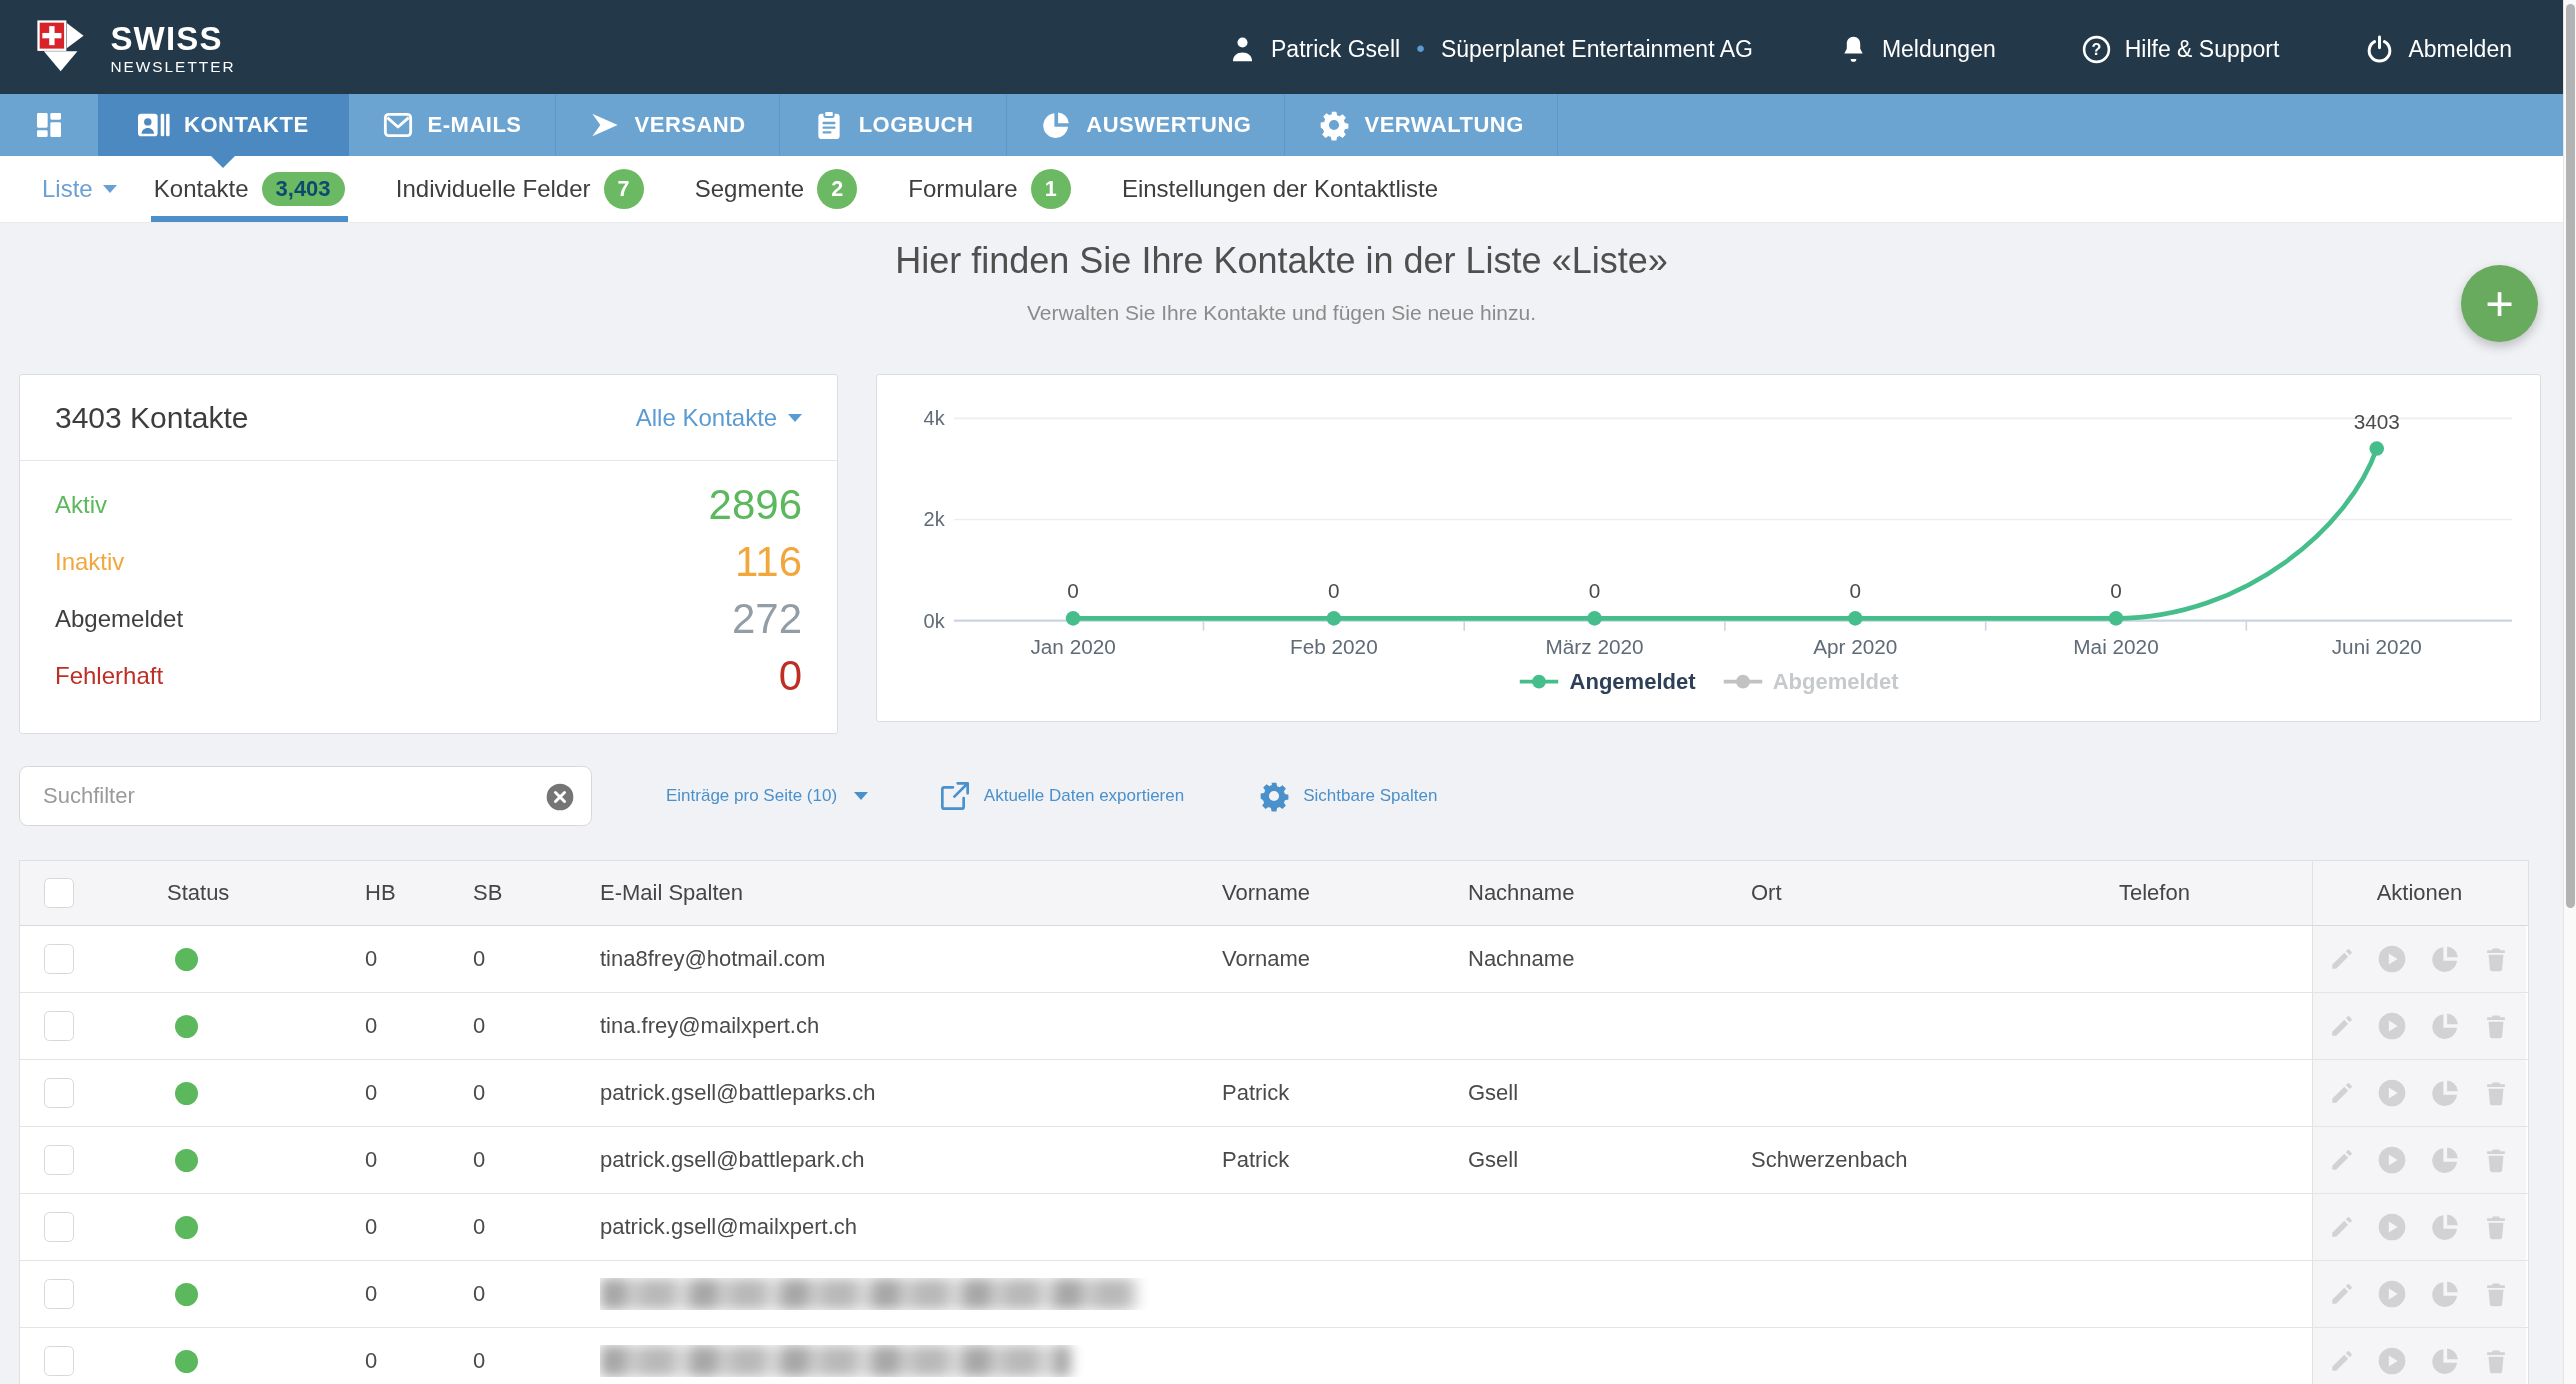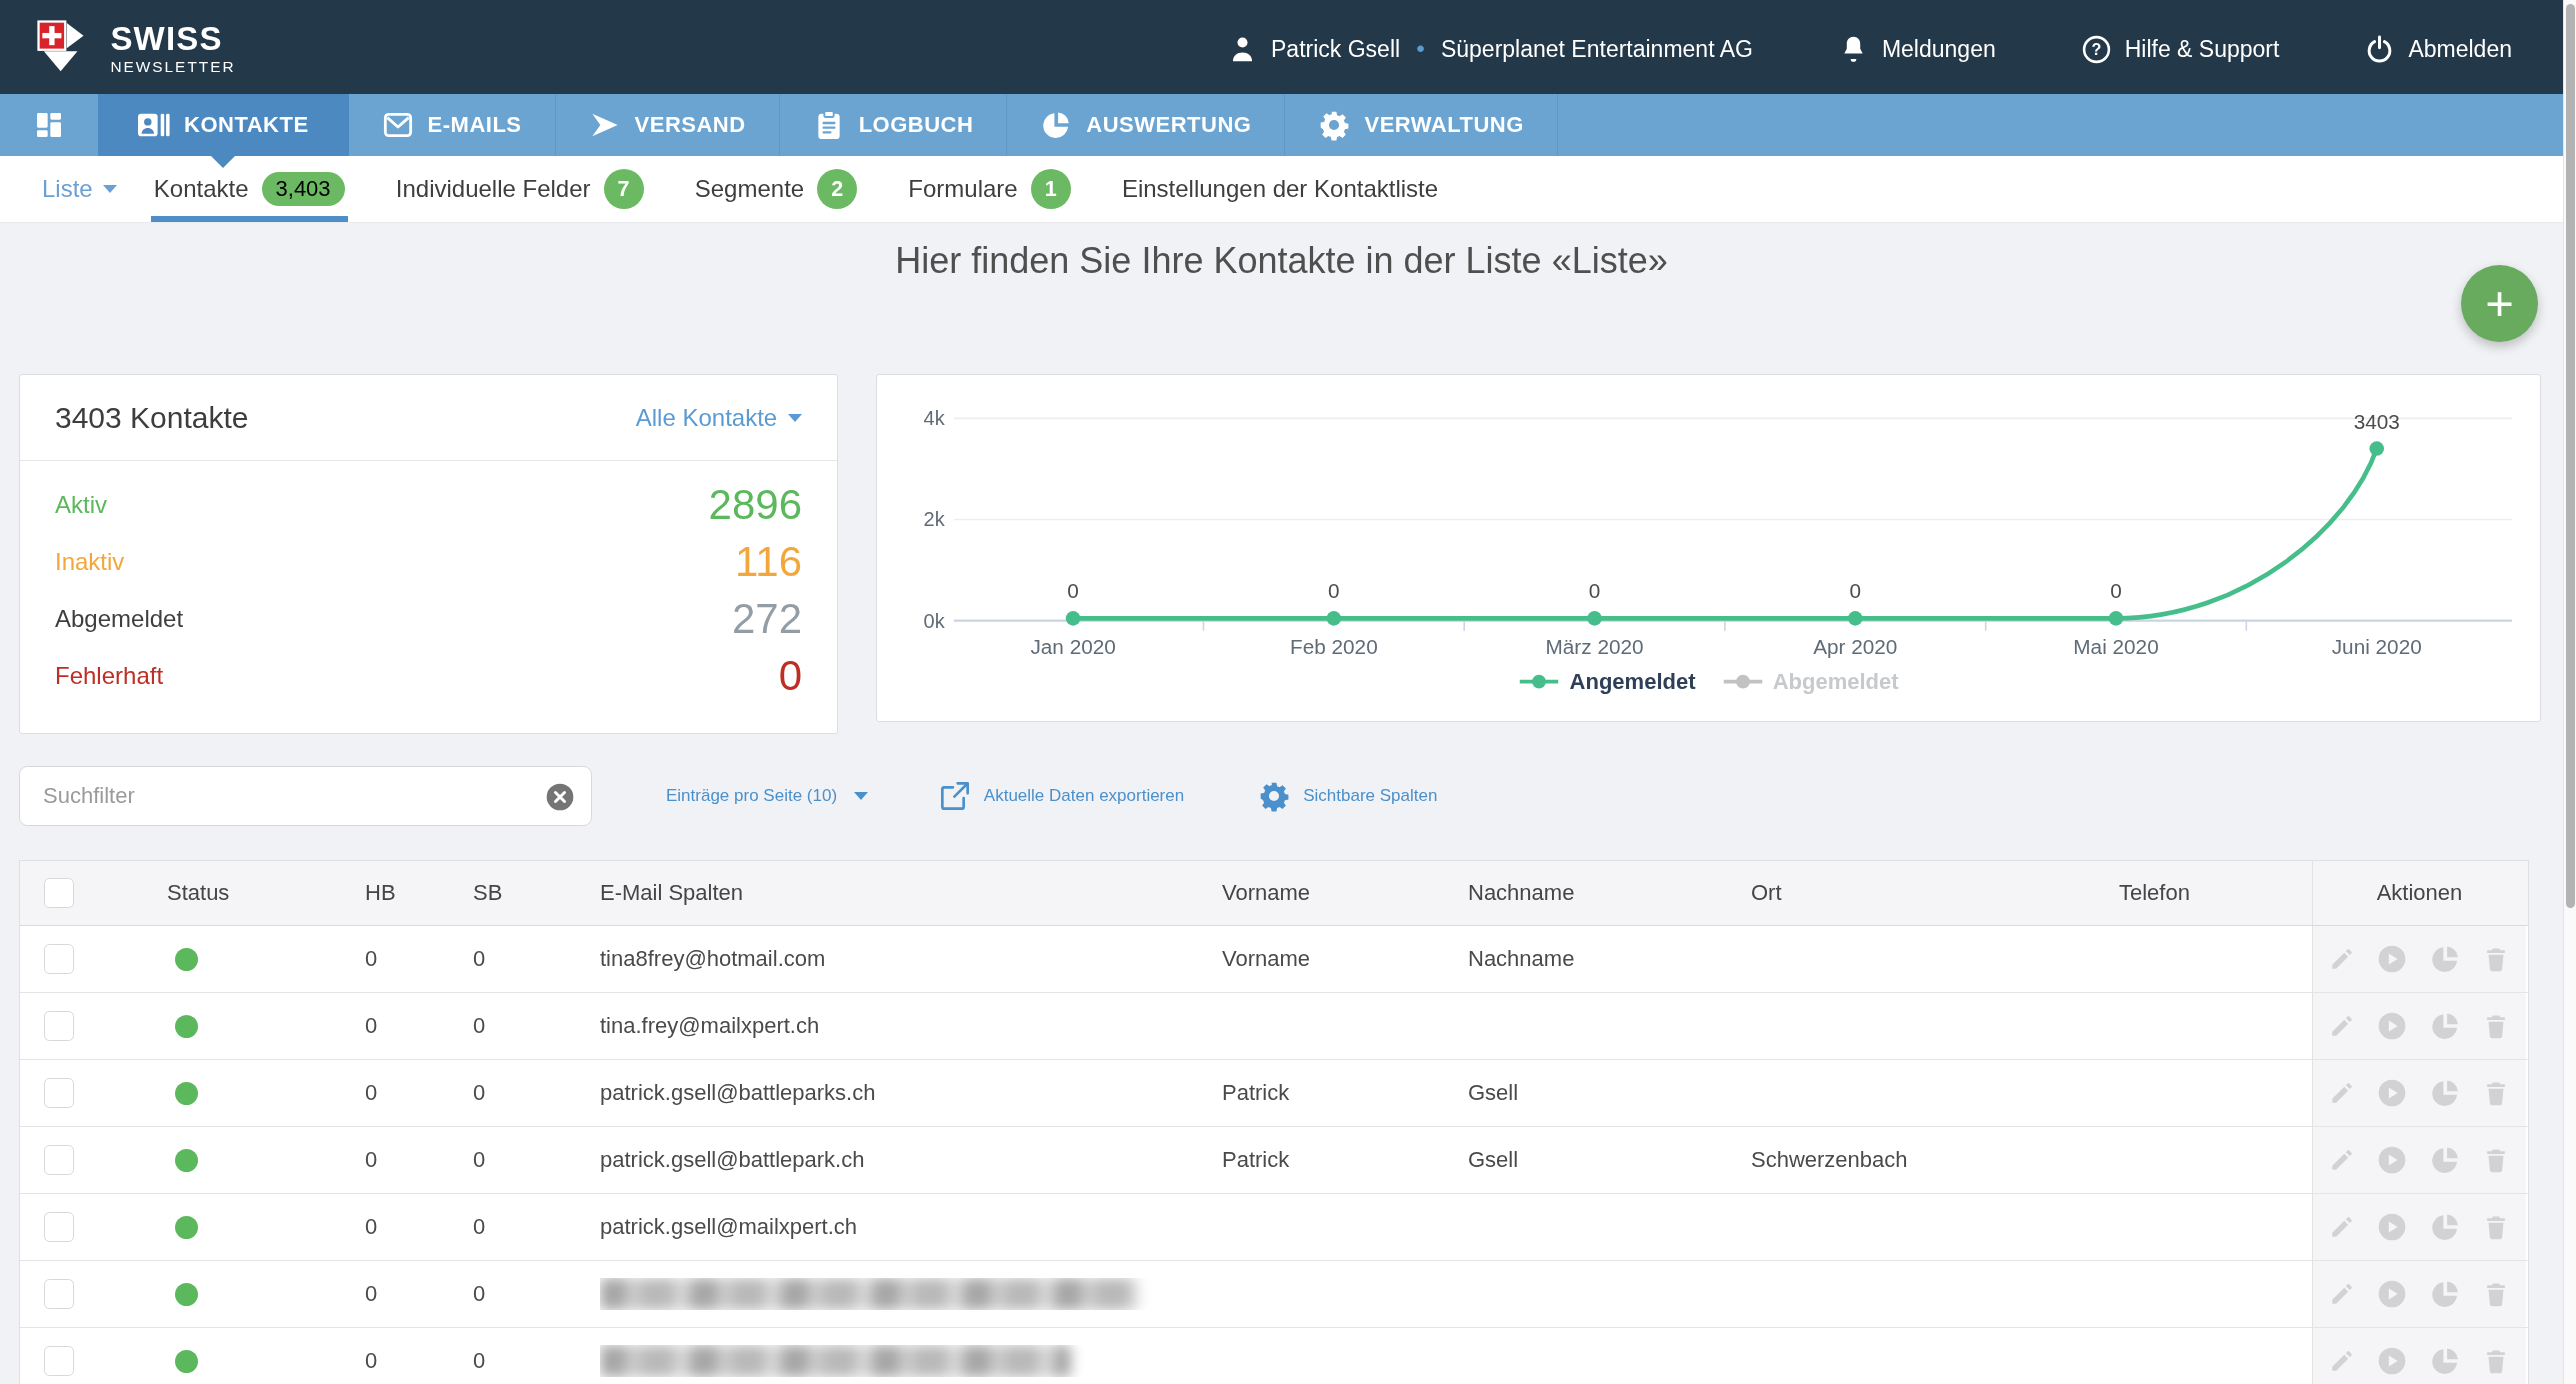--- a/index.html
+++ b/index.html
@@ -30,21 +30,21 @@
   .nav-item.active::after{content:"";position:absolute;left:50%;bottom:-12.3px;transform:translateX(-50%);border:13px solid transparent;border-top:13px solid var(--nav-active-bg,#4d89c1);border-bottom:0}
   .nav-item:not(.active){border-right:1.5px solid #5f97c9}
 
   
   .subnav{height:67px;background:#fff;display:flex;align-items:stretch;padding-left:42px;border-bottom:1.5px solid #e8eaee}
   .list-select{color:#6aa0d3;font-size:24px;display:flex;align-items:center;gap:10px;margin-right:34px;cursor:pointer}
   .caret{width:0;height:0;border:7px solid transparent;border-top-width:8.5px;border-bottom:0;display:inline-block}
   .list-select .caret{border-top-color:#6aa0d3}
   .tab{display:flex;align-items:center;gap:13px;padding:0 3.1px;margin-right:45px;font-size:24px;color:#3e3e3e;position:relative;cursor:pointer;white-space:nowrap}
   .tab.active::after{content:"";position:absolute;left:0;right:0;bottom:0;height:6.2px;background:#4e8fc7}
-  .badge-pill{background:var(--badge-green,#6cb963);color:#000000;font-size:22px;font-weight:normal;padding:4px 14px;border-radius:24.6px}
+  .badge-pill{background:var(--badge-green,#6cb963);color:#0c4a6e;font-size:22px;font-weight:bold;padding:4px 14px;border-radius:24.6px}
   .badge-circle{background:var(--badge-green,#6cb963);color:#fff;font-size:21.5px;font-weight:bold;width:40px;height:40px;border-radius:50%;display:flex;align-items:center;justify-content:center}
 
   
   .hero{height:151px;position:relative;padding-top:17px}
   .hero-title{text-align:center;font-size:36px;color:#4f4f4f;font-weight:400}
   .hero-sub{text-align:center;font-size:21px;color:#8b8b8b;margin-top:18.5px}
   .fab{position:absolute;top:42px;right:25px;width:77px;height:77px;border-radius:50%;border:none;background:var(--fab-green,#68ab5e);color:#fff;font-size:49px;line-height:1;display:flex;align-items:center;justify-content:center;box-shadow:0 4.6px 10.8px rgba(0,0,0,.22);cursor:pointer;font-family:inherit}
 
   
   .cards{display:flex;align-items:flex-start;margin-left:19px;gap:38px}
@@ -264,20 +264,21 @@
         <span class="tab-label">Formulare</span>
         <span class="badge-circle">1</span>
       </div>
       <div class="tab">
         <span class="tab-label">Einstellungen der Kontaktliste</span>
       </div>
     </div>
 
   <section class="hero">
     <h1 class="hero-title">Hier finden Sie Ihre Kontakte in der Liste «Liste»</h1>
+    <div class="hero-sub">Verwalten Sie Ihre Kontakte und fügen Sie neue hinzu.</div>
     <button class="fab">+</button>
   </section>
 
   <div class="cards">
     <div class="card stats-card">
       <div class="stats-head">
         <div class="stats-title">3403 Kontakte</div>
         <div class="stats-filter">
           <span>Alle Kontakte</span>
           <span class="caret"></span>

